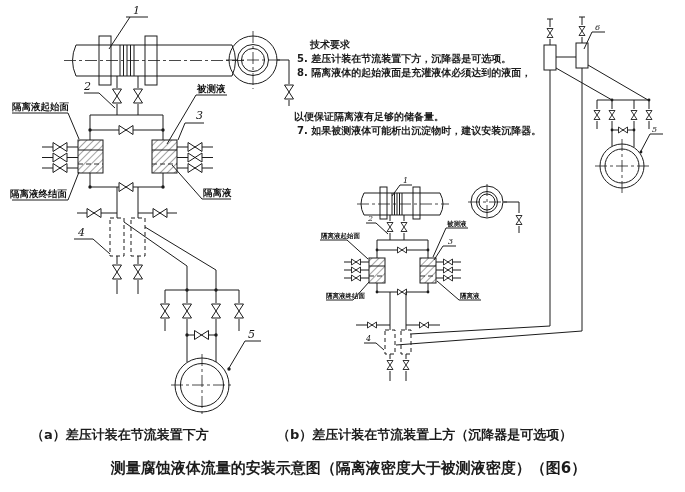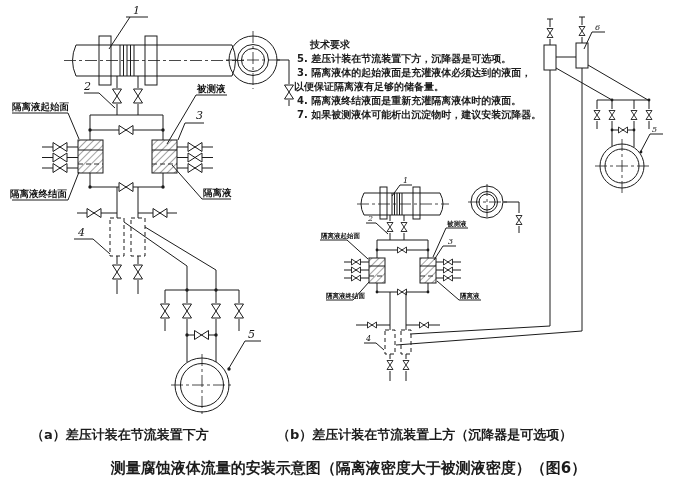--- a/index.html
+++ b/index.html
@@ -15,21 +15,21 @@
   .hrect{fill:url(#hatch);stroke:#1c1c1c;stroke-width:1;}
   text{fill:#141414;}
   .cn{font:bold 9.5px "DejaVu Sans",sans-serif;}
   .cns{font:bold 6.5px "DejaVu Sans",sans-serif;}
   .num{font:italic 11px "DejaVu Serif",serif;}
   .nums{font:italic 8px "DejaVu Serif",serif;}
   .tech-notes{position:absolute;left:294px;top:38px;width:280px;line-height:14px;
               font-size:10px;font-weight:bold;white-space:nowrap;}
   .tech-notes .tn-title{padding-left:16px;}
   .tech-notes .tn-line{padding-left:3px;}
-  .tech-notes .tn-wrap{padding-left:0;}
+  .tech-notes .tn-wrap{padding-left:0;margin-top:30px;}
   .cap{position:absolute;font-size:13px;font-weight:bold;white-space:nowrap;}
   .cap-a{left:31px;top:426px;}
   .cap-b{left:277px;top:426px;}
   .cap-main{left:0;right:0;top:459px;text-align:center;font-size:15px;font-weight:bold;margin-left:12px;}
 </style>
 </head>
 <body>
 
 <div class="stage">
 
@@ -303,23 +303,22 @@
       <path class="ln" d="M446,228 H468 M446,228 L433,257"></path>
       <text class="cns" x="460" y="298">隔离液</text>
       <path class="ln" d="M459,300 H481 M459,300 L437,281"></path>
     </g>
   </g>
 </svg>
 
   <div class="tech-notes">
     <div class="tn-title">技术要求</div>
     <div class="tn-line">5. 差压计装在节流装置下方，沉降器是可选项。</div>
-    <div class="tn-line">3. 隔离液体的起始液面是充灌液体必须达到的液面，</div>
+    <div class="tn-line">8. 隔离液体的起始液面是充灌液体必须达到的液面，</div>
     <div class="tn-wrap">以便保证隔离液有足够的储备量。</div>
-    <div class="tn-line">4. 隔离液终结液面是重新充灌隔离液体时的液面。</div>
     <div class="tn-line">7. 如果被测液体可能析出沉淀物时，建议安装沉降器。</div>
   </div>
 
   <div class="cap cap-b">（b）差压计装在节流装置上方（沉降器是可选项）</div>
   <div class="cap cap-a">（a）差压计装在节流装置下方</div>
   <div class="cap-main cap">测量腐蚀液体流量的安装示意图（隔离液密度大于被测液密度）（图6）</div>
 
 </div>
 
 </body></html>

